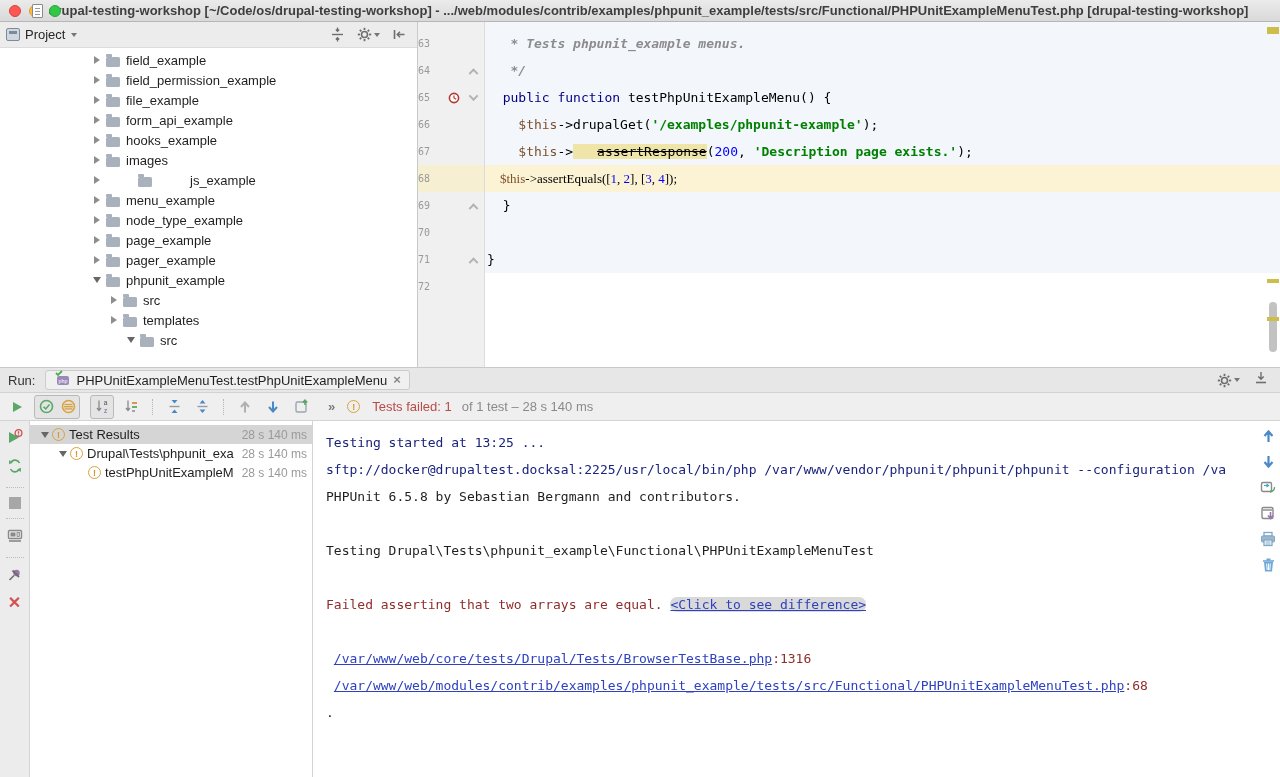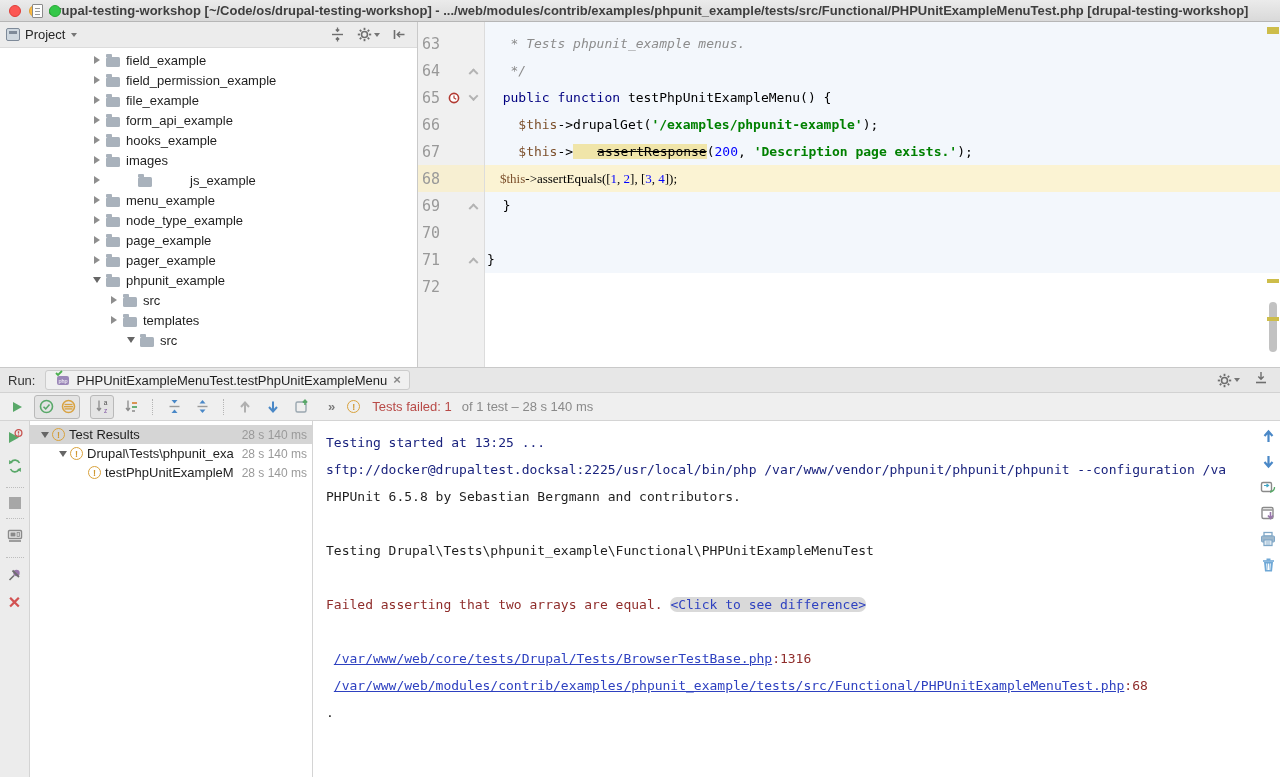--- a/index.html
+++ b/index.html
@@ -35,31 +35,31 @@
   .folder { width:14px; height:10px; background:#a9b2bc; border-radius:1.5px; position:relative; margin:3px 6px 0 2px; flex:none; }
   .folder::before { content:''; position:absolute; top:-3px; left:0; width:6px; height:3px; background:#a9b2bc; border-radius:1px 1px 0 0; }
 
   
   .editor { flex:1; position:relative; background:#fff; display:flex; flex-direction:column; font-family:"DejaVu Sans Mono", monospace; }
   .code-row { display:flex; height:27px; flex:none; }
   .code-row.filler-top { height:8px; }
   .code-row.filler-bottom { flex:1; height:auto; }
   .gutter { width:67px; flex:none; background:#f0f0f0; border-right:1px solid #dcdcdc; display:flex; align-items:center; }
   .gutter.cream { background:#f7efd2; }
-  .gnum { width:26px; text-align:center; font-size:15px; color:#999; flex:none; }
+  .gnum { width:26px; text-align:left; font-size:10px; color:#999; flex:none; }
   .gicon { width:20px; display:flex; justify-content:center; align-items:center; flex:none; }
   .gfold { width:18px; display:flex; justify-content:center; align-items:center; flex:none; }
   .fold-up { width:7px; height:7px; border-left:2px solid #b3b3b3; border-top:2px solid #b3b3b3; transform:rotate(45deg) translate(2px,2px); }
   .fold-down { width:7px; height:7px; border-left:2px solid #b3b3b3; border-top:2px solid #b3b3b3; transform:rotate(225deg) translate(1px,1px); }
   .code-body { flex:1; font-size:13px; line-height:27px; white-space:pre; padding-left:2px; overflow:hidden; }
   .bg-blue { background:#f3f7fc; }
   .bg-cream { background:#fbf3d3;font-family:Liberation Serif, serif; }
   .bg-white { background:#fff; }
   .tk-plain { color:#000; }
-  .tk-comment { color:#8c8c8c; font-style:italic; }
+  .tk-comment { color:#8c8c8c; font-style:italic;font-weight:bold; }
   .tk-keyword { color:#000080; font-weight:normal; }
   .tk-var { color:#7d512d; }
   .tk-string { color:#008000; font-weight:bold; }
   .tk-number { color:#0000ff; }
   .tk-strike { color:#000; text-decoration:line-through; background:#f0e5a9;padding-left:24px; }
   .stripe { position:absolute; top:0; right:0; width:14px; bottom:0; }
   .stripe .corner { position:absolute; top:5px; right:1px; width:12px; height:7px; background:#cdbd4a; }
   .stripe .dash1 { position:absolute; top:257px; right:1px; width:12px; height:4px; background:#cdbd4a; }
   .stripe .thumb { position:absolute; top:280px; right:3px; width:8px; height:50px; background:#adadad; border-radius:4px; opacity:.75; }
   .stripe .dash2 { position:absolute; top:295px; right:1px; width:12px; height:4px; background:#cdbd4a; }
@@ -98,21 +98,21 @@
   .warn { width:13px; height:13px; border:1.6px solid #d9a23c; border-radius:50%; color:#cf9834; font-weight:bold; font-size:9px; display:flex; align-items:center; justify-content:center; flex:none; }
   .warn::before { content:'!'; }
 
   .console { flex:1; position:relative; background:#fff; font-family:"DejaVu Sans Mono", monospace; }
   .console-lines { padding:8px 40px 0 13px; }
   .cline { height:27px; line-height:27px; font-size:13px; white-space:pre; overflow:hidden; }
   .cs-sys { color:#1a237e; }
   .cs-out { color:#1f1f1f; }
   .cs-err { color:#8f2d2b; }
   .cs-link { color:#2e41c0; text-decoration:underline; cursor:pointer; }
-  .cs-link-hl { color:#2e41c0; background:#d9d9d9; cursor:pointer;border-radius:7px; }
+  .cs-link-hl { color:#2e41c0; text-decoration:underline; background:#d9d9d9; cursor:pointer;border-radius:7px; }
   .console-icons { position:absolute; top:8px; right:4px; display:flex; flex-direction:column; gap:10px; align-items:center; }
   .console-icons svg { display:block; }
 </style>
 </head>
 <body>
 
 <div class="titlebar">
   <div class="traffic">
     <div class="tl red"></div>
     <div class="tl yellow"></div>

